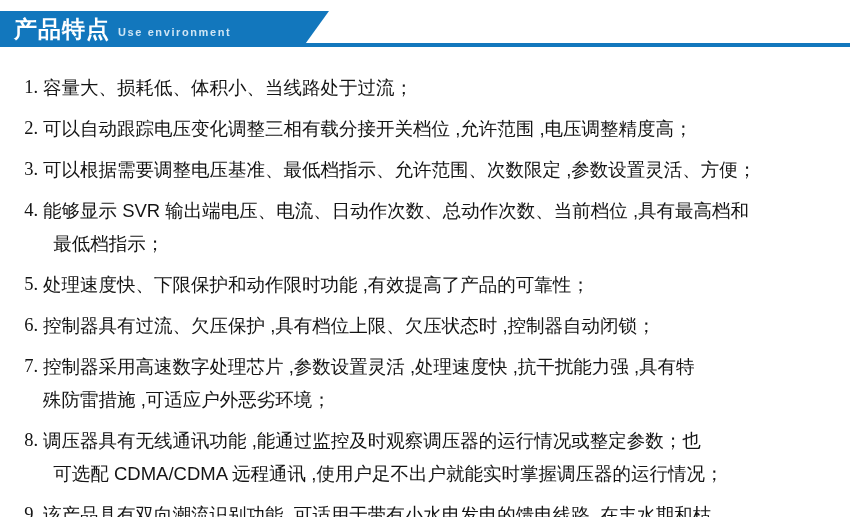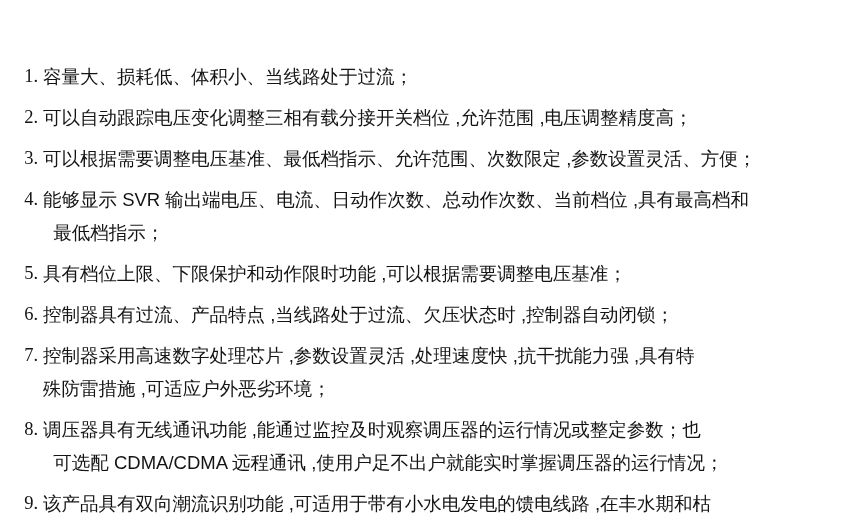--- a/index.html
+++ b/index.html
@@ -106,20 +106,27 @@
     white-space: pre-wrap;
   }
   
   .item:last-child { margin-bottom: 0; }
 </style>
 </head>
 <body>
 
 <div class="page">
 
+  <div class="header">
+    <div class="header-bar"></div>
+    <div class="header-wedge"></div>
+    <div class="header-rule"></div>
+    <div class="header-title">产品特点</div>
+    <div class="header-sub">Use environment</div>
+  </div>
 
   <ul class="list">
     <li class="item">
       <span class="num">1.</span>
       <span class="text">容量大、损耗低、体积小、当线路处于过流；</span>
     </li>
     <li class="item">
       <span class="num">2.</span>
       <span class="text">可以自动跟踪电压变化调整三相有载分接开关档位 ,允许范围 ,电压调整精度高；</span>
     </li>
@@ -127,25 +134,25 @@
       <span class="num">3.</span>
       <span class="text">可以根据需要调整电压基准、最低档指示、允许范围、次数限定 ,参数设置灵活、方便；</span>
     </li>
     <li class="item">
       <span class="num">4.</span>
       <span class="text">能够显示 SVR 输出端电压、电流、日动作次数、总动作次数、当前档位 ,具有最高档和
   最低档指示；</span>
     </li>
     <li class="item">
       <span class="num">5.</span>
-      <span class="text">具有档位上限、下限保护和动作限时功能 ,可以根据需要调整电压基准；</span>
+      <span class="text">处理速度快、下限保护和动作限时功能 ,有效提高了产品的可靠性；</span>
     </li>
     <li class="item">
       <span class="num">6.</span>
-      <span class="text">控制器具有过流、产品特点 ,当线路处于过流、欠压状态时 ,控制器自动闭锁；</span>
+      <span class="text">控制器具有过流、欠压保护 ,具有档位上限、欠压状态时 ,控制器自动闭锁；</span>
     </li>
     <li class="item">
       <span class="num">7.</span>
       <span class="text">控制器采用高速数字处理芯片 ,参数设置灵活 ,处理速度快 ,抗干扰能力强 ,具有特
 殊防雷措施 ,可适应户外恶劣环境；</span>
     </li>
     <li class="item">
       <span class="num">8.</span>
       <span class="text">调压器具有无线通讯功能 ,能通过监控及时观察调压器的运行情况或整定参数；也
   可选配 CDMA/CDMA 远程通讯 ,使用户足不出户就能实时掌握调压器的运行情况；</span>

